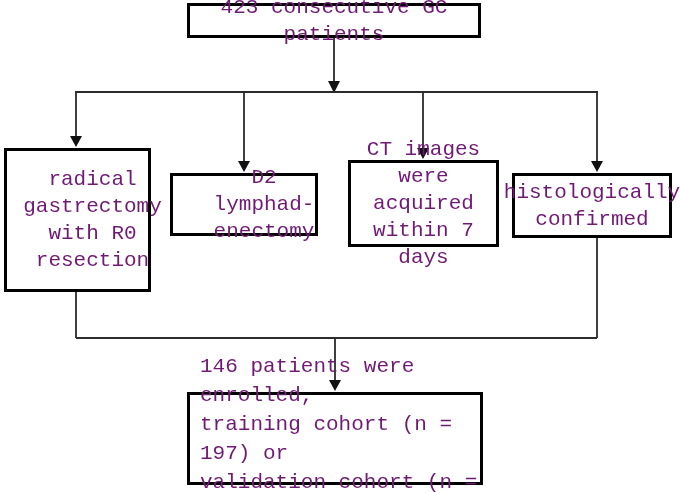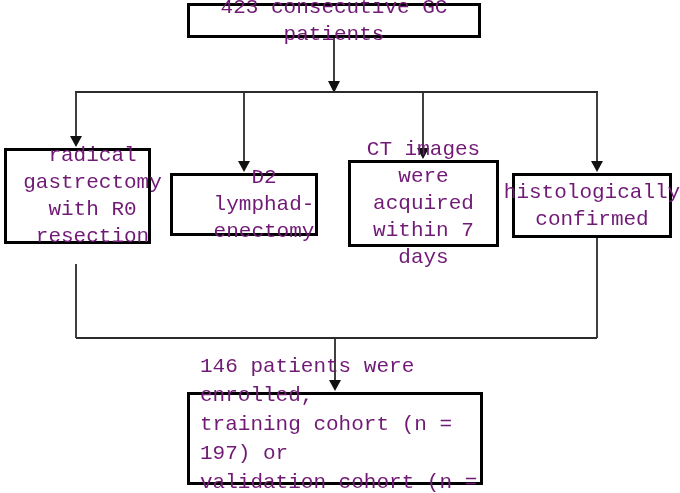--- a/index.html
+++ b/index.html
@@ -40,21 +40,21 @@
     align-items: center;
     justify-content: center;
     text-align: center;
     font-size: 21px;
     line-height: 27px;
   }
   .fc-label {
     white-space: pre-line;
   }
   .box-top        { left: 187px; top: 3px;   width: 294px; height: 35px; }
-  .box-criteria-1 { left: 4px;   top: 148px; width: 147px; height: 96px; padding-left: 30px; }
+  .box-criteria-1 { left: 4px;   top: 148px; width: 147px; height: 144px; padding-left: 30px; }
   .box-criteria-2 { left: 170px; top: 173px; width: 148px; height: 63px; padding-left: 40px; }
   .box-criteria-3 { left: 348px; top: 160px; width: 151px; height: 87px; }
   .box-criteria-4 { left: 512px; top: 173px; width: 160px; height: 65px; }
   .box-bottom {
     left: 187px; top: 392px; width: 296px; height: 93px;
     justify-content: flex-start;
     text-align: left;
     padding-left: 10px;
     line-height: 29px;
   }

